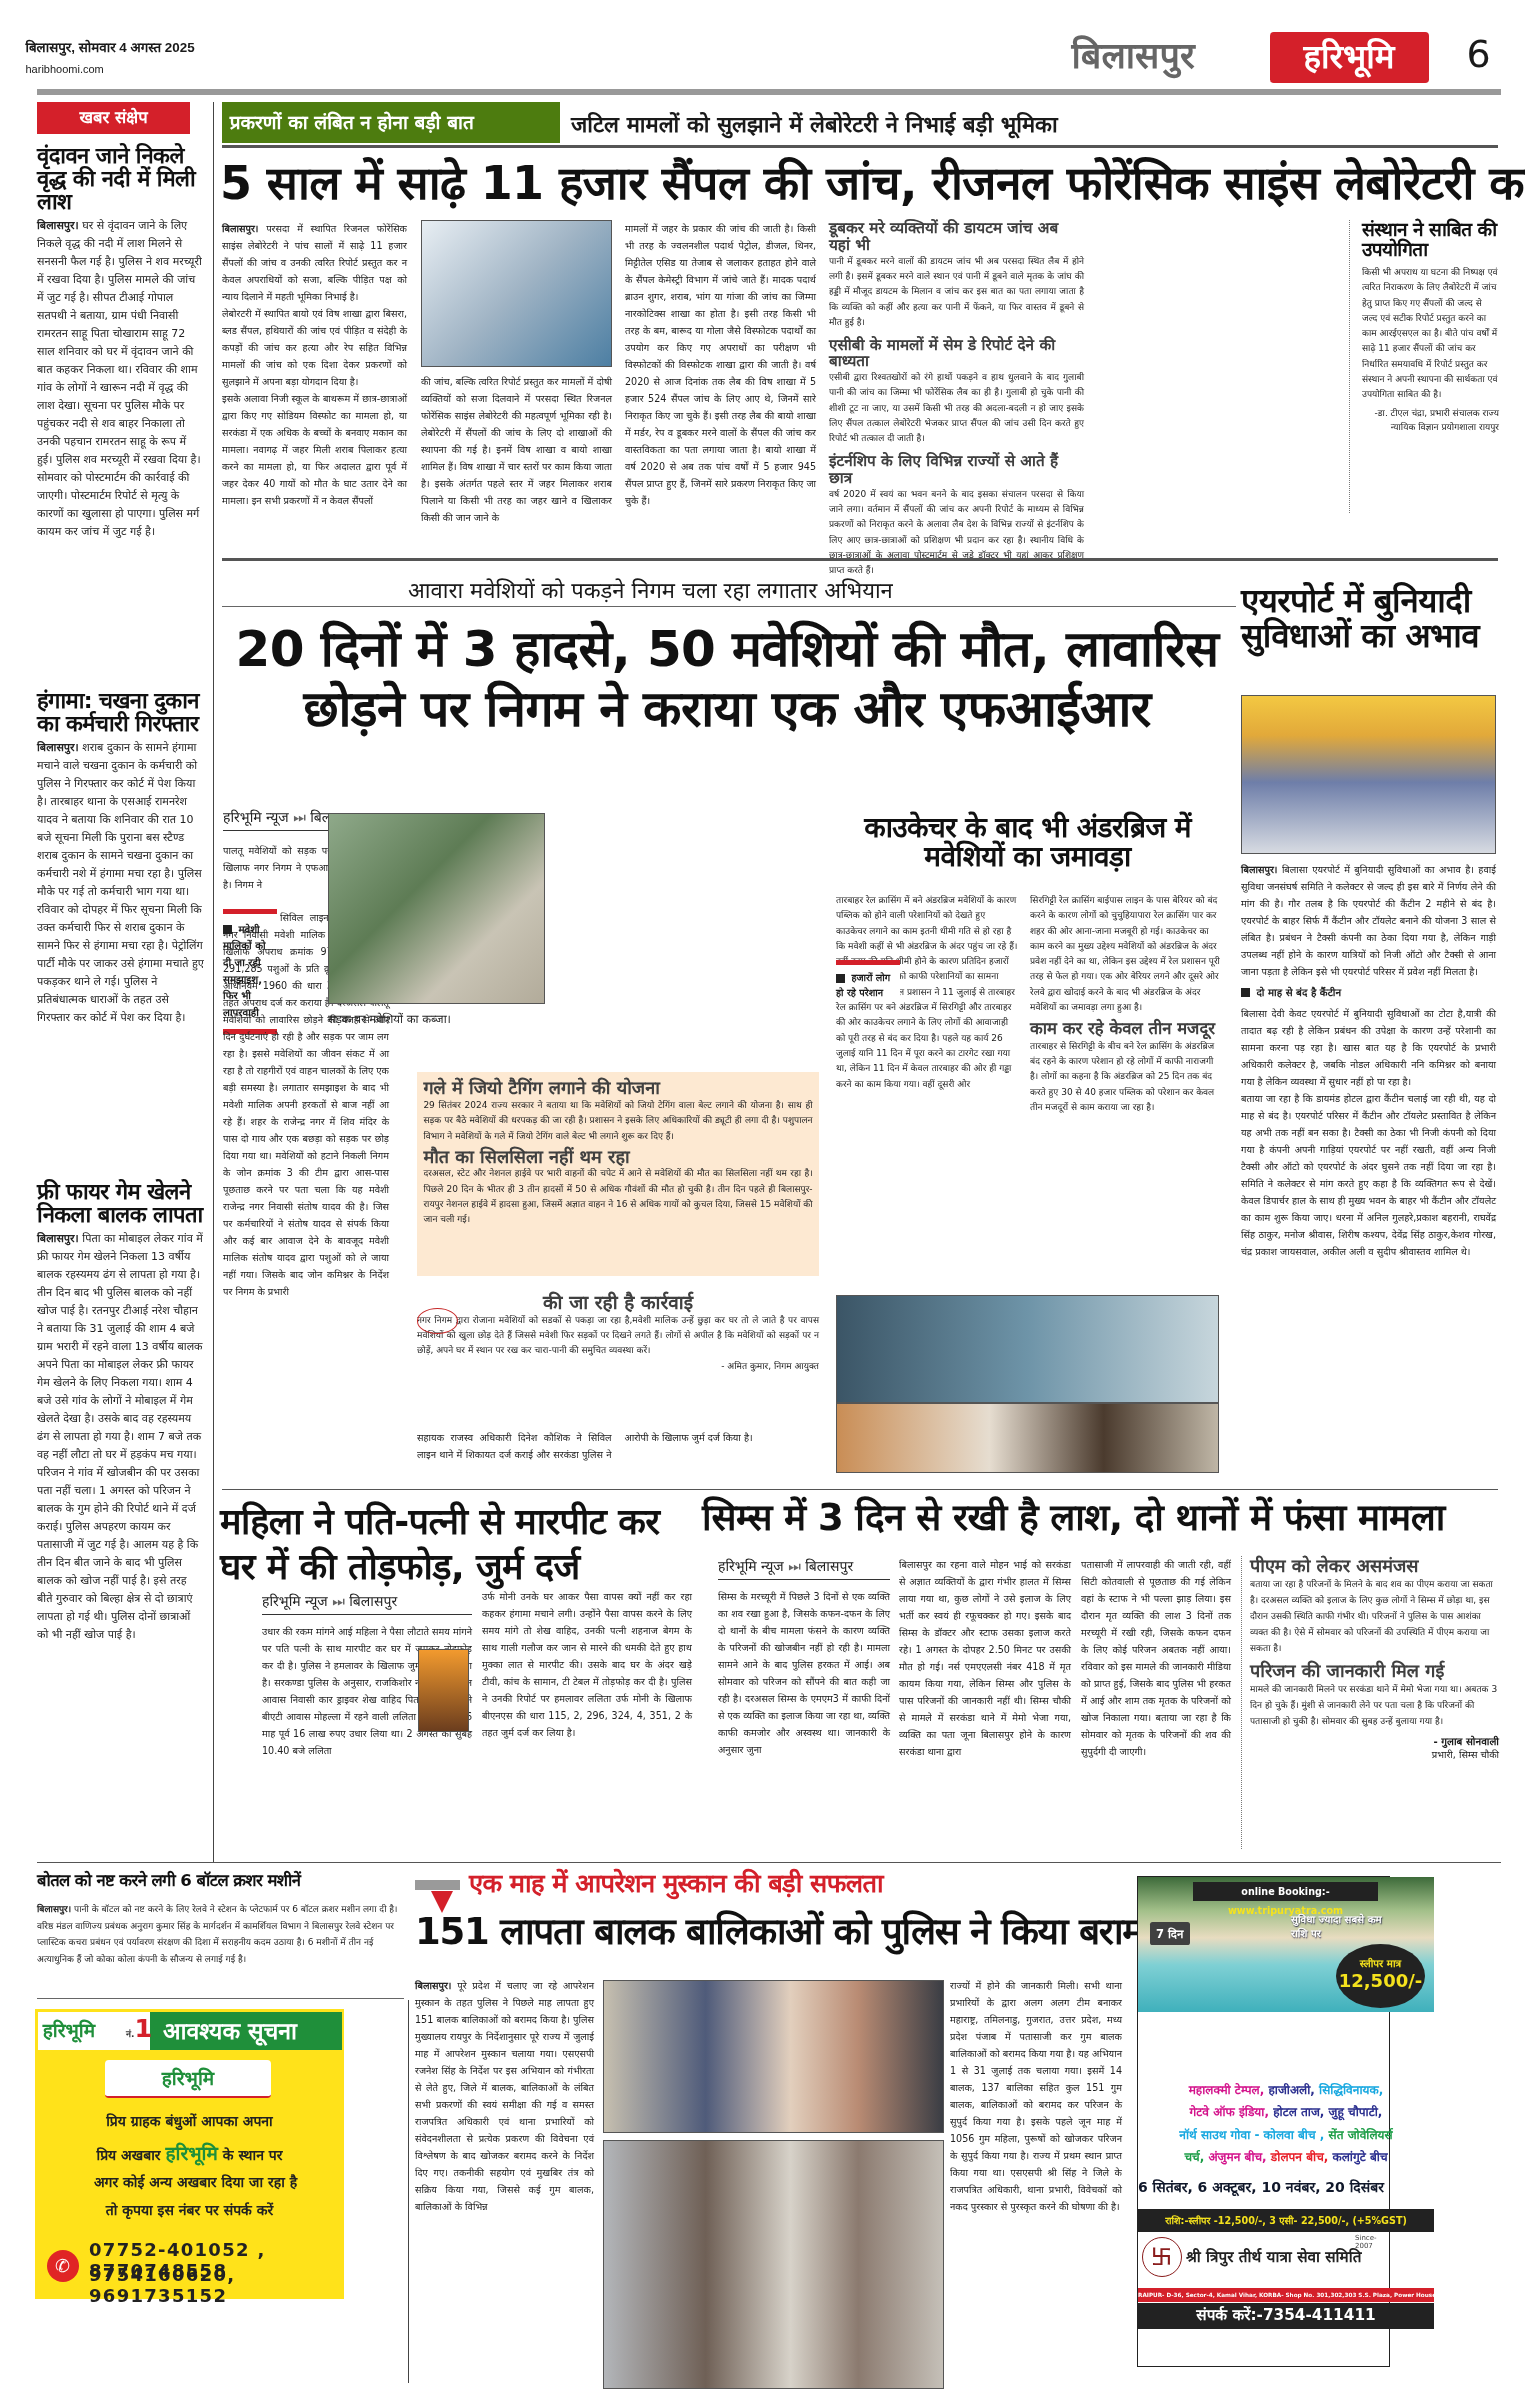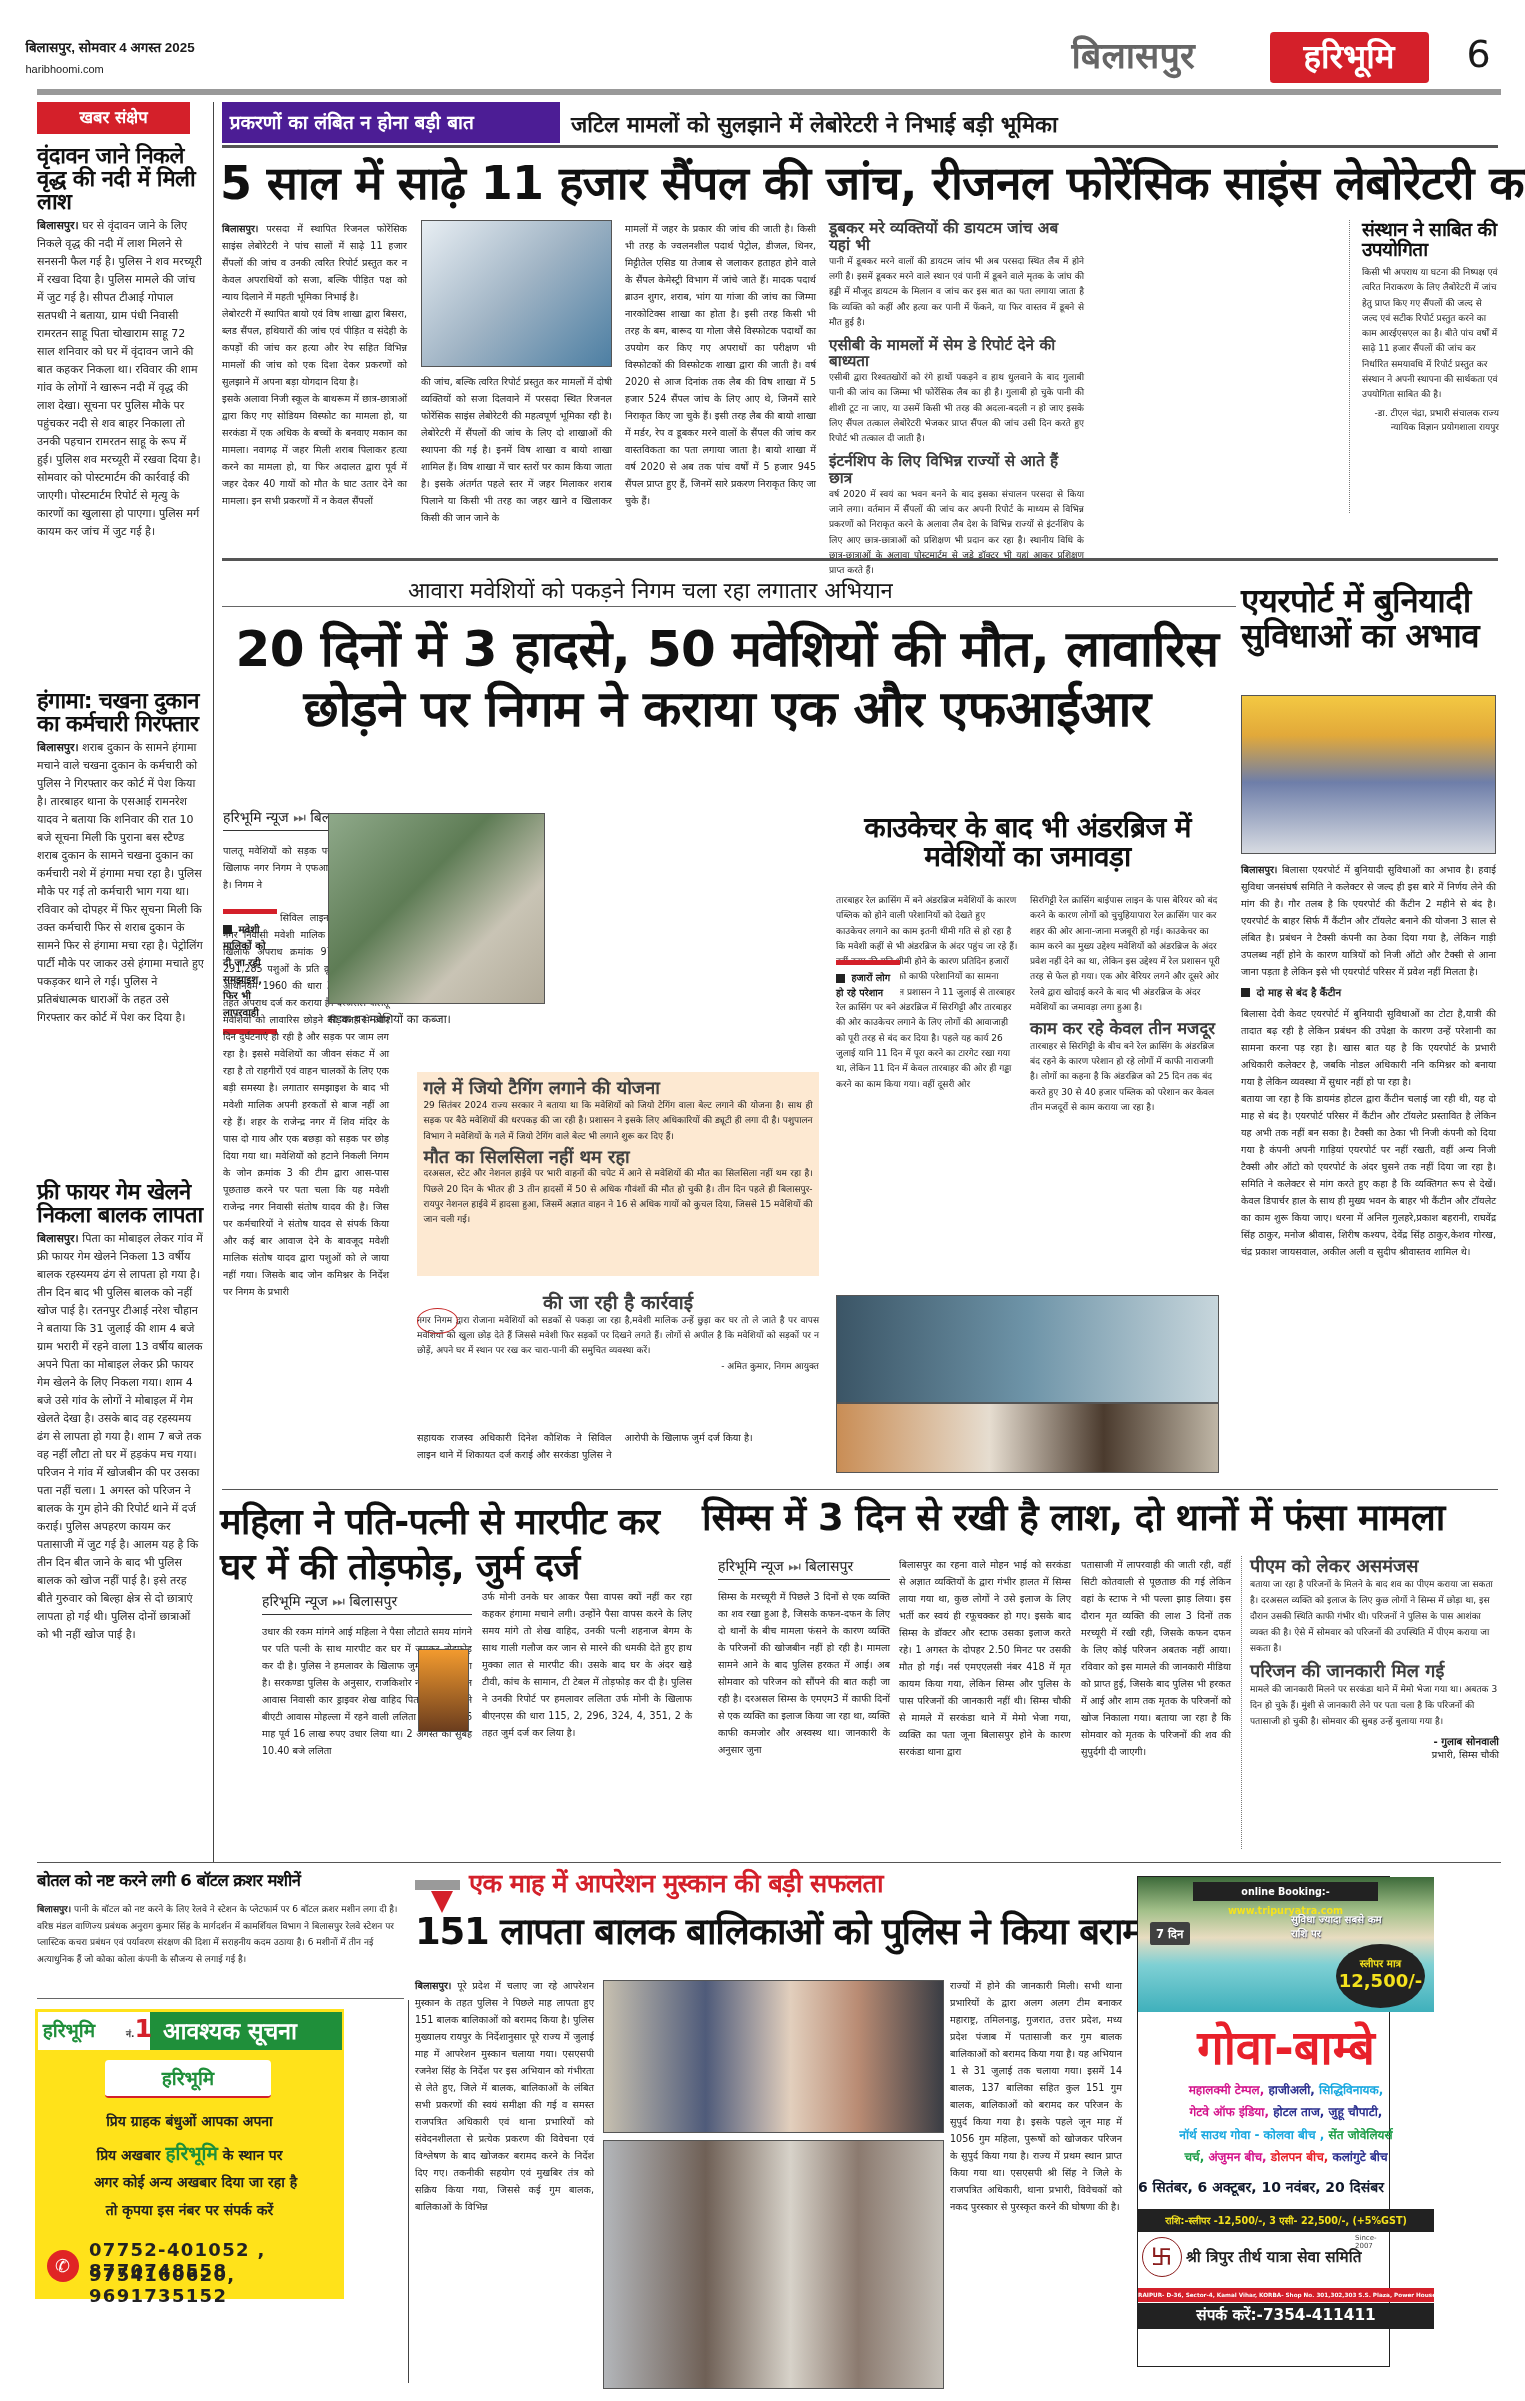--- a/index.html
+++ b/index.html
@@ -44,21 +44,21 @@
 </div>
 <div class="abs" style="left:37px;top:689px;width:167px;">
   <div class="hl" style="font-size:22px;">हंगामा: चखना दुकान का कर्मचारी गिरफ्तार</div>
   <div class="body" style="font-size:11px;line-height:18px;margin-top:3.8px;text-align:left;"><b>बिलासपुर।</b> <span>शराब दुकान के सामने हंगामा मचाने वाले चखना दुकान के कर्मचारी को पुलिस ने गिरफ्तार कर कोर्ट में पेश किया है। तारबाहर थाना के एसआई रामनरेश यादव ने बताया कि शनिवार की रात 10 बजे सूचना मिली कि पुराना बस स्टैण्ड शराब दुकान के सामने चखना दुकान का कर्मचारी नशे में हंगामा मचा रहा है। पुलिस मौके पर गई तो कर्मचारी भाग गया था। रविवार को दोपहर में फिर सूचना मिली कि उक्त कर्मचारी फिर से शराब दुकान के सामने फिर से हंगामा मचा रहा है। पेट्रोलिंग पार्टी मौके पर जाकर उसे हंगामा मचाते हुए पकड़कर थाने ले गई। पुलिस ने प्रतिबंधात्मक धाराओं के तहत उसे गिरफ्तार कर कोर्ट में पेश कर दिया है।</span></div>
 </div>
 <div class="abs" style="left:37px;top:1180px;width:167px;">
   <div class="hl" style="font-size:22px;">फ्री फायर गेम खेलने निकला बालक लापता</div>
   <div class="body" style="font-size:11px;line-height:18px;margin-top:3.8px;text-align:left;"><b>बिलासपुर।</b> <span>पिता का मोबाइल लेकर गांव में फ्री फायर गेम खेलने निकला 13 वर्षीय बालक रहस्यमय ढंग से लापता हो गया है। तीन दिन बाद भी पुलिस बालक को नहीं खोज पाई है। रतनपुर टीआई नरेश चौहान ने बताया कि 31 जुलाई की शाम 4 बजे ग्राम भरारी में रहने वाला 13 वर्षीय बालक अपने पिता का मोबाइल लेकर फ्री फायर गेम खेलने के लिए निकला गया। शाम 4 बजे उसे गांव के लोगों ने मोबाइल में गेम खेलते देखा है। उसके बाद वह रहस्यमय ढंग से लापता हो गया है। शाम 7 बजे तक वह नहीं लौटा तो घर में हड़कंप मच गया। परिजन ने गांव में खोजबीन की पर उसका पता नहीं चला। 1 अगस्त को परिजन ने बालक के गुम होने की रिपोर्ट थाने में दर्ज कराई। पुलिस अपहरण कायम कर पतासाजी में जुट गई है। आलम यह है कि तीन दिन बीत जाने के बाद भी पुलिस बालक को खोज नहीं पाई है। इसे तरह बीते गुरुवार को बिल्हा क्षेत्र से दो छात्राएं लापता हो गई थी। पुलिस दोनों छात्राओं को भी नहीं खोज पाई है।</span></div>
 </div>
 
-<div class="abs" style="left:222px;top:102px;width:338px;height:41px;background:#4c1d95;color:#fff;font-size:19px;font-weight:700;line-height:41px;padding-left:7.7px;">
+<div class="abs" style="left:222px;top:102px;width:338px;height:41px;background:#4d7c0f;color:#fff;font-size:19px;font-weight:700;line-height:41px;padding-left:7.7px;">
   <span>प्रकरणों का लंबित न होना बड़ी बात</span>
 </div>
 <div class="abs" style="left:571px;top:108px;font-size:22px;font-weight:700;">जटिल मामलों को सुलझाने में लेबोरेटरी ने निभाई बड़ी भूमिका</div>
 <div class="abs thin" style="left:222px;top:145px;width:1276px;height:2.6px;background:#555;"></div>
 <div class="abs hl" style="left:220px;top:159px;width:1282px;font-size:46px;white-space:nowrap;">5 साल में साढ़े 11 हजार सैंपल की जांच, रीजनल फोरेंसिक साइंस लेबोरेटरी का बड़ा योगदान</div>
 
 <div class="abs body" style="left:222px;top:220px;width:185px;">
   <b>बिलासपुर।</b> <span>परसदा में स्थापित रिजनल फोरेंसिक साइंस लेबोरेटरी ने पांच सालों में साढ़े 11 हजार सैंपलों की जांच व उनकी त्वरित रिपोर्ट प्रस्तुत कर न केवल अपराधियों को सजा, बल्कि पीड़ित पक्ष को न्याय दिलाने में महती भूमिका निभाई है।</span><br>
   <span>लेबोरटरी में स्थापित बायो एवं विष शाखा द्वारा बिसरा, ब्लड सैंपल, हथियारों की जांच एवं पीड़ित व संदेही के कपड़ों की जांच कर हत्या और रेप सहित विभिन्न मामलों की जांच को एक दिशा देकर प्रकरणों को सुलझाने में अपना बड़ा योगदान दिया है।</span><br>
   <span>इसके अलावा निजी स्कूल के बाथरूम में छात्र-छात्राओं द्वारा किए गए सोडियम विस्फोट का मामला हो, या सरकंडा में एक अधिक के बच्चों के बनवाए मकान का मामला। नवागढ़ में जहर मिली शराब पिलाकर हत्या करने का मामला हो, या फिर अदालत द्वारा पूर्व में जहर देकर 40 गायों को मौत के घाट उतार देने का मामला। इन सभी प्रकरणों में न केवल सैंपलों</span>
@@ -211,21 +211,20 @@
   <div class="abs" style="left:0;top:0;width:296px;height:135px;background:linear-gradient(180deg,#3d6b3a 0%,#a3c08a 25%,#e8dcc0 45%,#7fd0d4 65%,#3fb0bc 100%);"></div>
   <div class="abs" style="left:55px;top:5.1px;width:185px;height:19px;background:#222;color:#fff;font-size:9.6px;font-weight:700;text-align:center;line-height:19px;">
     <span>online Booking:-</span><span style="color:#f5e21d;">www.tripuryatra.com</span>
   </div>
   <div class="abs" style="left:153px;top:35px;font-size:10.2px;font-weight:700;color:#fff;text-shadow:0.6px 0.6px 1.3px #224;">सुविधा ज्यादा सबसे कम राशि पर</div>
   <div class="abs" style="left:11.5px;top:45px;padding:3.8px 6.4px;background:#404040;color:#fff;font-size:11.5px;font-weight:700;border-radius:2.6px;">7 दिन</div>
   <div class="abs" style="left:198px;top:67px;width:89px;height:64px;border-radius:50%;background:#222;text-align:center;color:#f5e21d;">
     <div style="font-size:10.2px;font-weight:700;margin-top:11.5px;">स्लीपर मात्र</div>
     <div style="font-size:18px;font-weight:700;">12,500/-</div>
   </div>
-  <div class="abs" style="left:0;top:137px;width:296px;text-align:center;font-size:47px;font-weight:700;color:#e8202a;">गोवा-बाम्बे</div>
   <div class="abs" style="left:0;top:204px;width:296px;text-align:center;font-size:12px;font-weight:700;">
     <span style="color:#d4148c;">महालक्मी टेम्पल,</span>
     <span style="color:#2b2f8f;">हाजीअली,</span>
     <span style="color:#18a8e0;">सिद्धिविनायक,</span>
   </div>
   <div class="abs" style="left:0;top:226px;width:296px;text-align:center;font-size:12px;font-weight:700;">
     <span style="color:#d4148c;">गेटवे ऑफ इंडिया,</span>
     <span style="color:#2b2f8f;">होटल ताज,</span>
     <span style="color:#2b2f8f;">जुहू चौपाटी,</span>
   </div>

